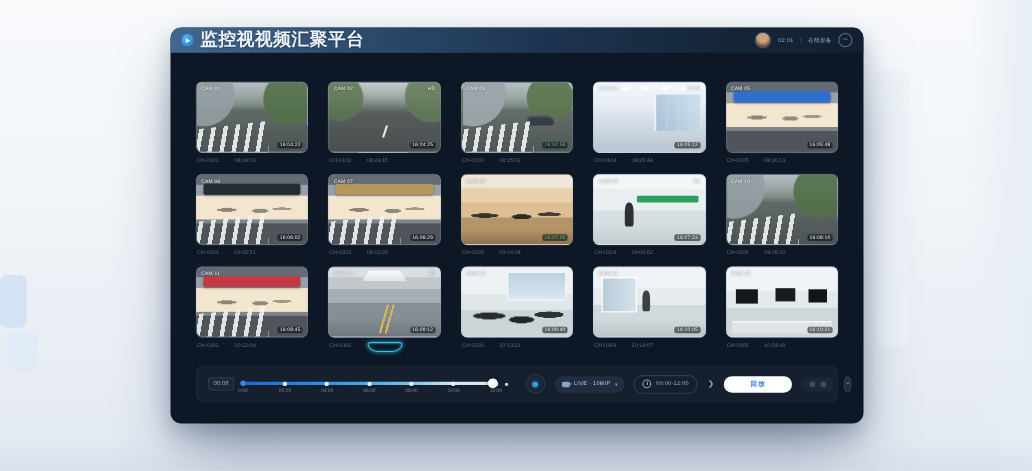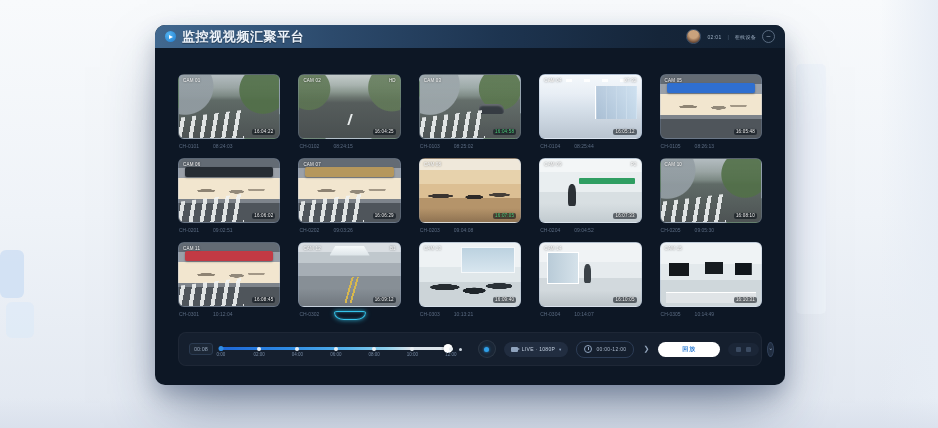--- a/index.html
+++ b/index.html
@@ -22,21 +22,21 @@
     background:#0d1725;border-radius:10px;overflow:hidden;
     box-shadow:0 30px 55px -12px rgba(38,58,92,.5),0 10px 22px rgba(38,58,92,.28);
   }
   .hdr{
     height:23px;display:flex;align-items:center;padding:0 10px;
     background:linear-gradient(90deg,#41688f 0%,#2c4a6c 28%,#1d3450 55%,#152539 80%,#122031 100%);
   }
   .logo{width:11px;height:11px;border-radius:50%;background:radial-gradient(circle at 35% 30%,#53b4f2,#1f7dd0);
     display:flex;align-items:center;justify-content:center;flex:0 0 auto}
   .logo::after{content:"";width:0;height:0;border-left:4px solid #fff;border-top:2.5px solid transparent;border-bottom:2.5px solid transparent;margin-left:1px}
-  .hdr-title{font-size:13px;font-weight:bold;color:#edf3fa;margin-left:6px;letter-spacing:.6px;text-shadow:0 1px 1px rgba(0,0,0,.4)}
+  .hdr-title{font-size:16px;font-weight:bold;color:#edf3fa;margin-left:6px;letter-spacing:.6px;text-shadow:0 1px 1px rgba(0,0,0,.4)}
   .hdr-right{margin-left:auto;display:flex;align-items:center;gap:6px}
   .avatar{width:13px;height:13px;border-radius:50%;border:1px solid #40536b;
     background:radial-gradient(circle at 50% 30%,#caa27c 0 40%,#6e4c37 75%,#40281c 100%)}
   .hdr-small{font-size:5px;color:#9fb0c4;letter-spacing:.3px}
   .hdr-sep{font-size:5px;color:#55677e}
   .menu-btn{width:11px;height:11px;border-radius:50%;border:1px solid #5a6c82;color:#9fb0c4;
     font-size:7px;line-height:9px;text-align:center}
 
   
   .grid{margin:26px 23px 0;display:grid;grid-template-columns:repeat(5,1fr);gap:9px 18px}

